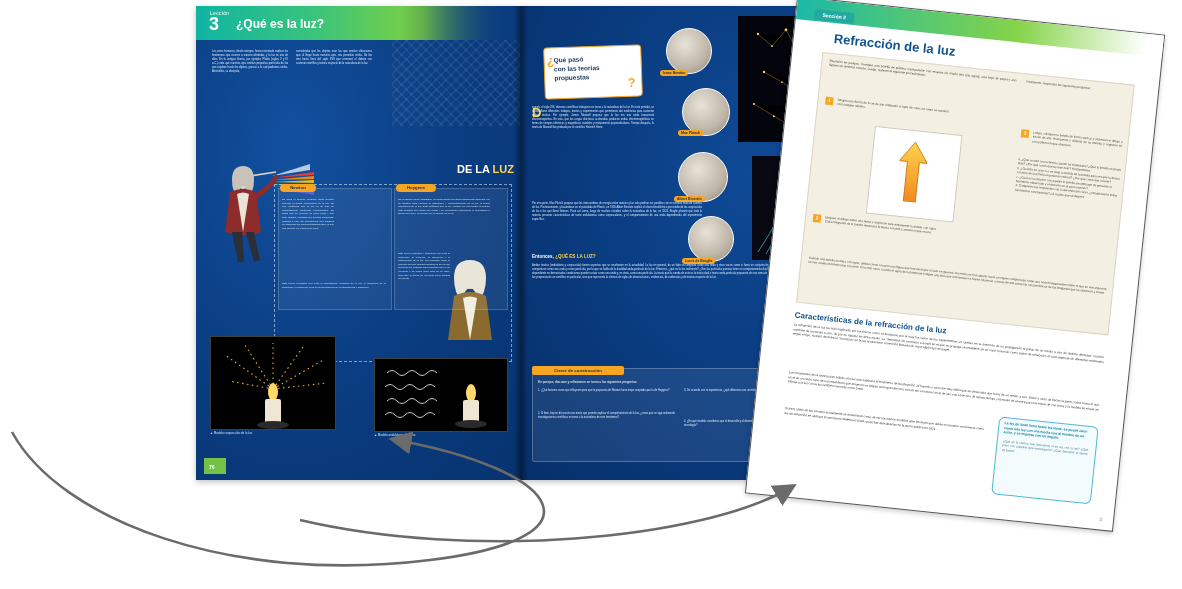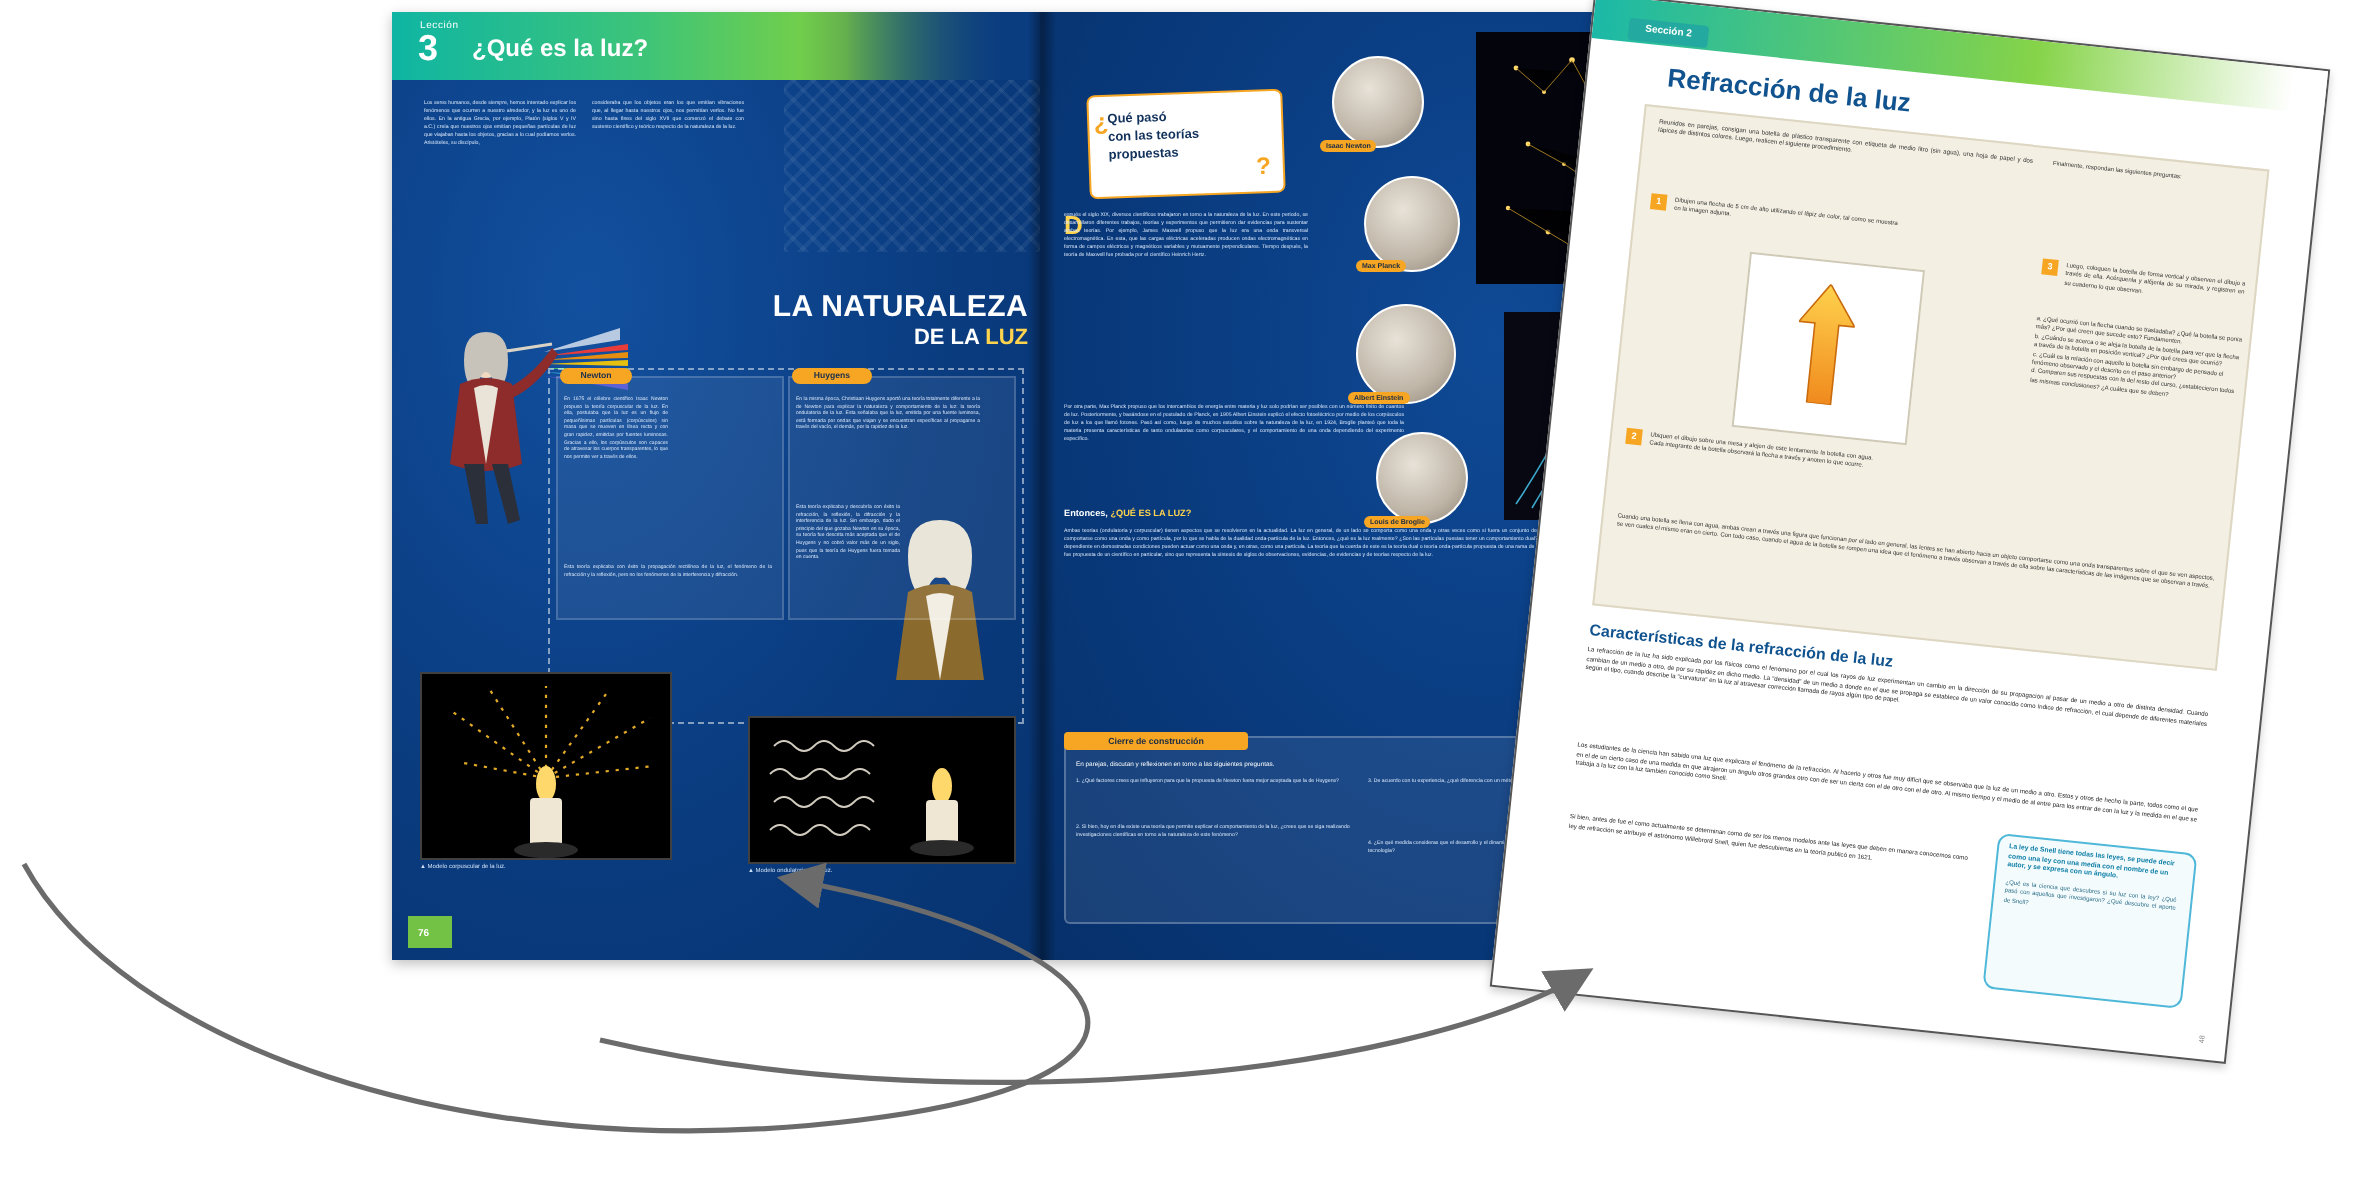--- a/index.html
+++ b/index.html
@@ -470,21 +470,20 @@
     <div id="pattern-block"></div>
 
     <div id="lesson-header"></div>
     <div class="lesson-tag">Lección</div>
     <div class="lesson-num">3</div>
     <div class="lesson-title">¿Qué es la luz?</div>
 
     <div class="col" id="intro-c1">Los seres humanos, desde siempre, hemos intentado explicar los fenómenos que ocurren a nuestro alrededor, y la luz es uno de ellos. En la antigua Grecia, por ejemplo, Platón (siglos V y IV a.C.) creía que nuestros ojos emitían pequeñas partículas de luz que viajaban hasta los objetos, gracias a lo cual podíamos verlos. Aristóteles, su discípulo,</div>
     <div class="col" id="intro-c2">consideraba que los objetos eran los que emitían vibraciones que, al llegar hasta nuestros ojos, nos permitían verlos. No fue sino hasta fines del siglo XVII que comenzó el debate con sustento científico y teórico respecto de la naturaleza de la luz.</div>
 
-    <div id="naturaleza-title">LA NATURALEZA</div>
     <div id="naturaleza-sub"><span>DE LA </span><span class="accent">LUZ</span></div>
 
     <svg id="newton-fig" viewBox="0 0 108 128">
 
       <path d="M62 40 L100 28 L100 34 Z" fill="#ffffff" opacity=".7"></path>
       <g>
         <path d="M62 42 L104 36 L104 39 Z" fill="#ff3b30" opacity=".9"></path>
         <path d="M62 44 L104 40 L104 43 Z" fill="#ff9500" opacity=".9"></path>
         <path d="M62 46 L104 44 L104 47 Z" fill="#ffcc00" opacity=".9"></path>
         <path d="M62 48 L104 48 L104 51 Z" fill="#4cd964" opacity=".9"></path>

